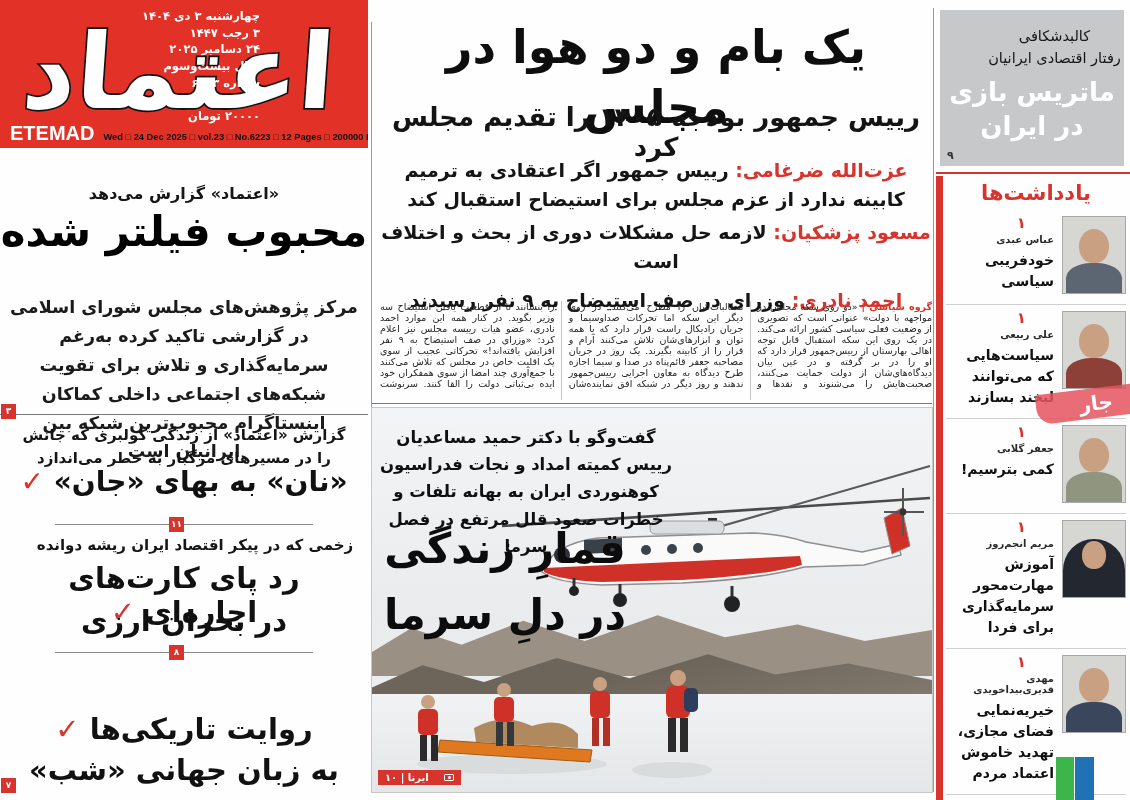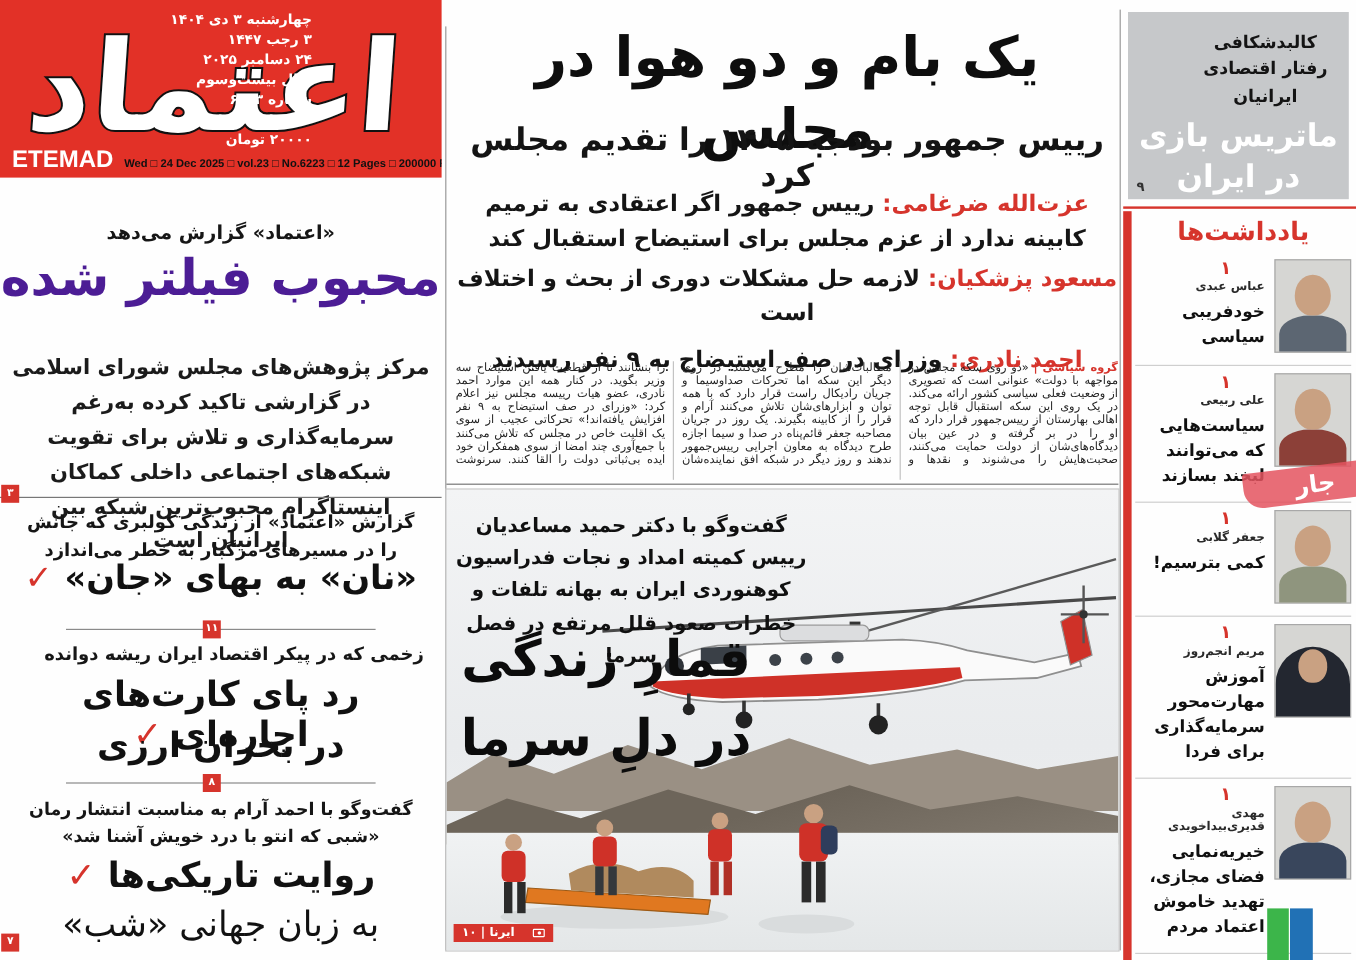--- a/index.html
+++ b/index.html
@@ -64,37 +64,37 @@
   #feature-h1{left:8px;top:116px;}
   #feature-h2{left:8px;top:182px;}
   #photo-credit{position:absolute;left:6px;bottom:7px;background:#d6342c;color:#fff;
     font-size:10px;font-weight:700;padding:2px 7px;direction:rtl;display:flex;align-items:center;gap:15px;z-index:6;}
   .cam{display:inline-block;width:10px;height:7px;border:1px solid #fff;border-radius:1px;position:relative;}
   .cam::after{content:"";position:absolute;left:3px;top:1px;width:3px;height:3px;border-radius:50%;background:#fff;}
 
   
   .kicker{font-weight:900;color:#161616;}
   #lc-kicker1{left:0;top:184px;width:368px;font-size:16px;}
-  #lc-headline1{left:0;top:207px;width:368px;font-size:42px;font-weight:900;color:#4c1d95;}
+  #lc-headline1{left:0;top:207px;width:368px;font-size:42px;font-weight:900;color:#000000;}
   #lc-para1{left:9px;top:293px;width:350px;font-size:17.5px;font-weight:700;line-height:1.65;color:#1b1b1b;}
   .badge{position:absolute;background:#d6342c;color:#fff;font-size:9px;font-weight:700;
     width:15px;height:15px;line-height:15px;text-align:center;z-index:4;}
   .chk{color:#d6342c;font-weight:900;}
   #lc-itemA-k{left:20px;top:424px;width:328px;font-size:15px;line-height:1.5;}
   #lc-itemA-h{left:10px;top:465px;width:348px;font-size:28px;font-weight:900;}
   #lc-itemB-k{left:21px;top:536px;width:348px;font-size:15px;}
   #lc-itemB-h1{left:10px;top:561px;width:348px;font-size:29px;font-weight:900;}
   #lc-itemB-h2{left:10px;top:604px;width:348px;font-size:29px;font-weight:900;}
   #lc-itemC-k{left:6px;top:664px;width:356px;font-size:14.5px;line-height:1.6;}
   #lc-itemC-h1{left:10px;top:712px;width:348px;font-size:29px;font-weight:900;}
-  #lc-itemC-h2{left:10px;top:753px;width:348px;font-size:29px;font-weight:400;}
+  #lc-itemC-h2{left:10px;top:753px;width:348px;font-size:29px;font-weight:700;}
 
   
   #gray-box{left:940px;top:10px;width:184px;height:156px;background:#c6c8ca;text-align:center;}
-  #gray-kicker{padding-top:15px;font-size:14.5px;font-weight:700;line-height:1.55;color:#141414;padding-left:45px;}
+  #gray-kicker{padding-top:15px;font-size:14.5px;font-weight:400;line-height:1.55;color:#141414;padding-left:45px;}
   #gray-title{margin-top:6px;font-size:26px;font-weight:900;line-height:1.3;color:#fff;}
   #gray-page{position:absolute;left:7px;bottom:4px;font-size:11px;font-weight:700;color:#333;}
   #side-redline{left:936px;top:172px;width:194px;height:2px;background:#d6342c;}
   #side-redbar{left:936px;top:176px;width:7px;height:624px;background:#d6342c;}
   #notes-header{left:948px;top:181px;width:176px;font-size:21px;font-weight:900;color:#d6342c;}
   #notes{left:946px;top:210px;width:180px;}
   .note{position:relative;display:flex;direction:rtl;gap:8px;padding:6px 0 10px 0;border-top:1px solid #cfcfcf;}
   .note:first-child{border-top:none;}
   .note-num{position:absolute;right:100px;top:4px;color:#d6342c;font-size:15px;font-weight:900;}
   .portrait{flex:0 0 64px;height:78px;background:#d6d6d3;border:1px solid #a8a8a8;position:relative;overflow:hidden;}
@@ -261,21 +261,20 @@
   <div id="lc-itemB-k" class="abs rtl center kicker">زخمی که در پیکر اقتصاد ایران ریشه دوانده</div>
   <div id="lc-itemB-h1" class="abs rtl center">
     <span>رد پای کارت‌های اجاره‌ای</span>
     <span class="chk">✓</span>
   </div>
   <div id="lc-itemB-h2" class="abs rtl center">در بحران ارزی</div>
 
   <div class="abs" style="left:55px;top:652px;width:258px;height:1px;background:#8a8a8a;"></div>
   <div class="badge" style="left:169px;top:645px;">۸</div>
 
-  <div id="lc-itemC-k" class="abs rtl center kicker">گفت‌وگو با احمد آرام به مناسبت انتشار رمان «شبی که انتو با درد خویش آشنا شد»</div>
   <div id="lc-itemC-h1" class="abs rtl center">
     <span>روایت تاریکی‌ها</span>
     <span class="chk">✓</span>
   </div>
   <div id="lc-itemC-h2" class="abs rtl center">به زبان جهانی «شب»</div>
   <div class="badge" style="left:1px;top:778px;">۷</div>
 
   <div id="gray-box" class="abs rtl">
     <div id="gray-kicker" style="white-space:pre-line">کالبدشکافی
 رفتار اقتصادی ایرانیان</div>

